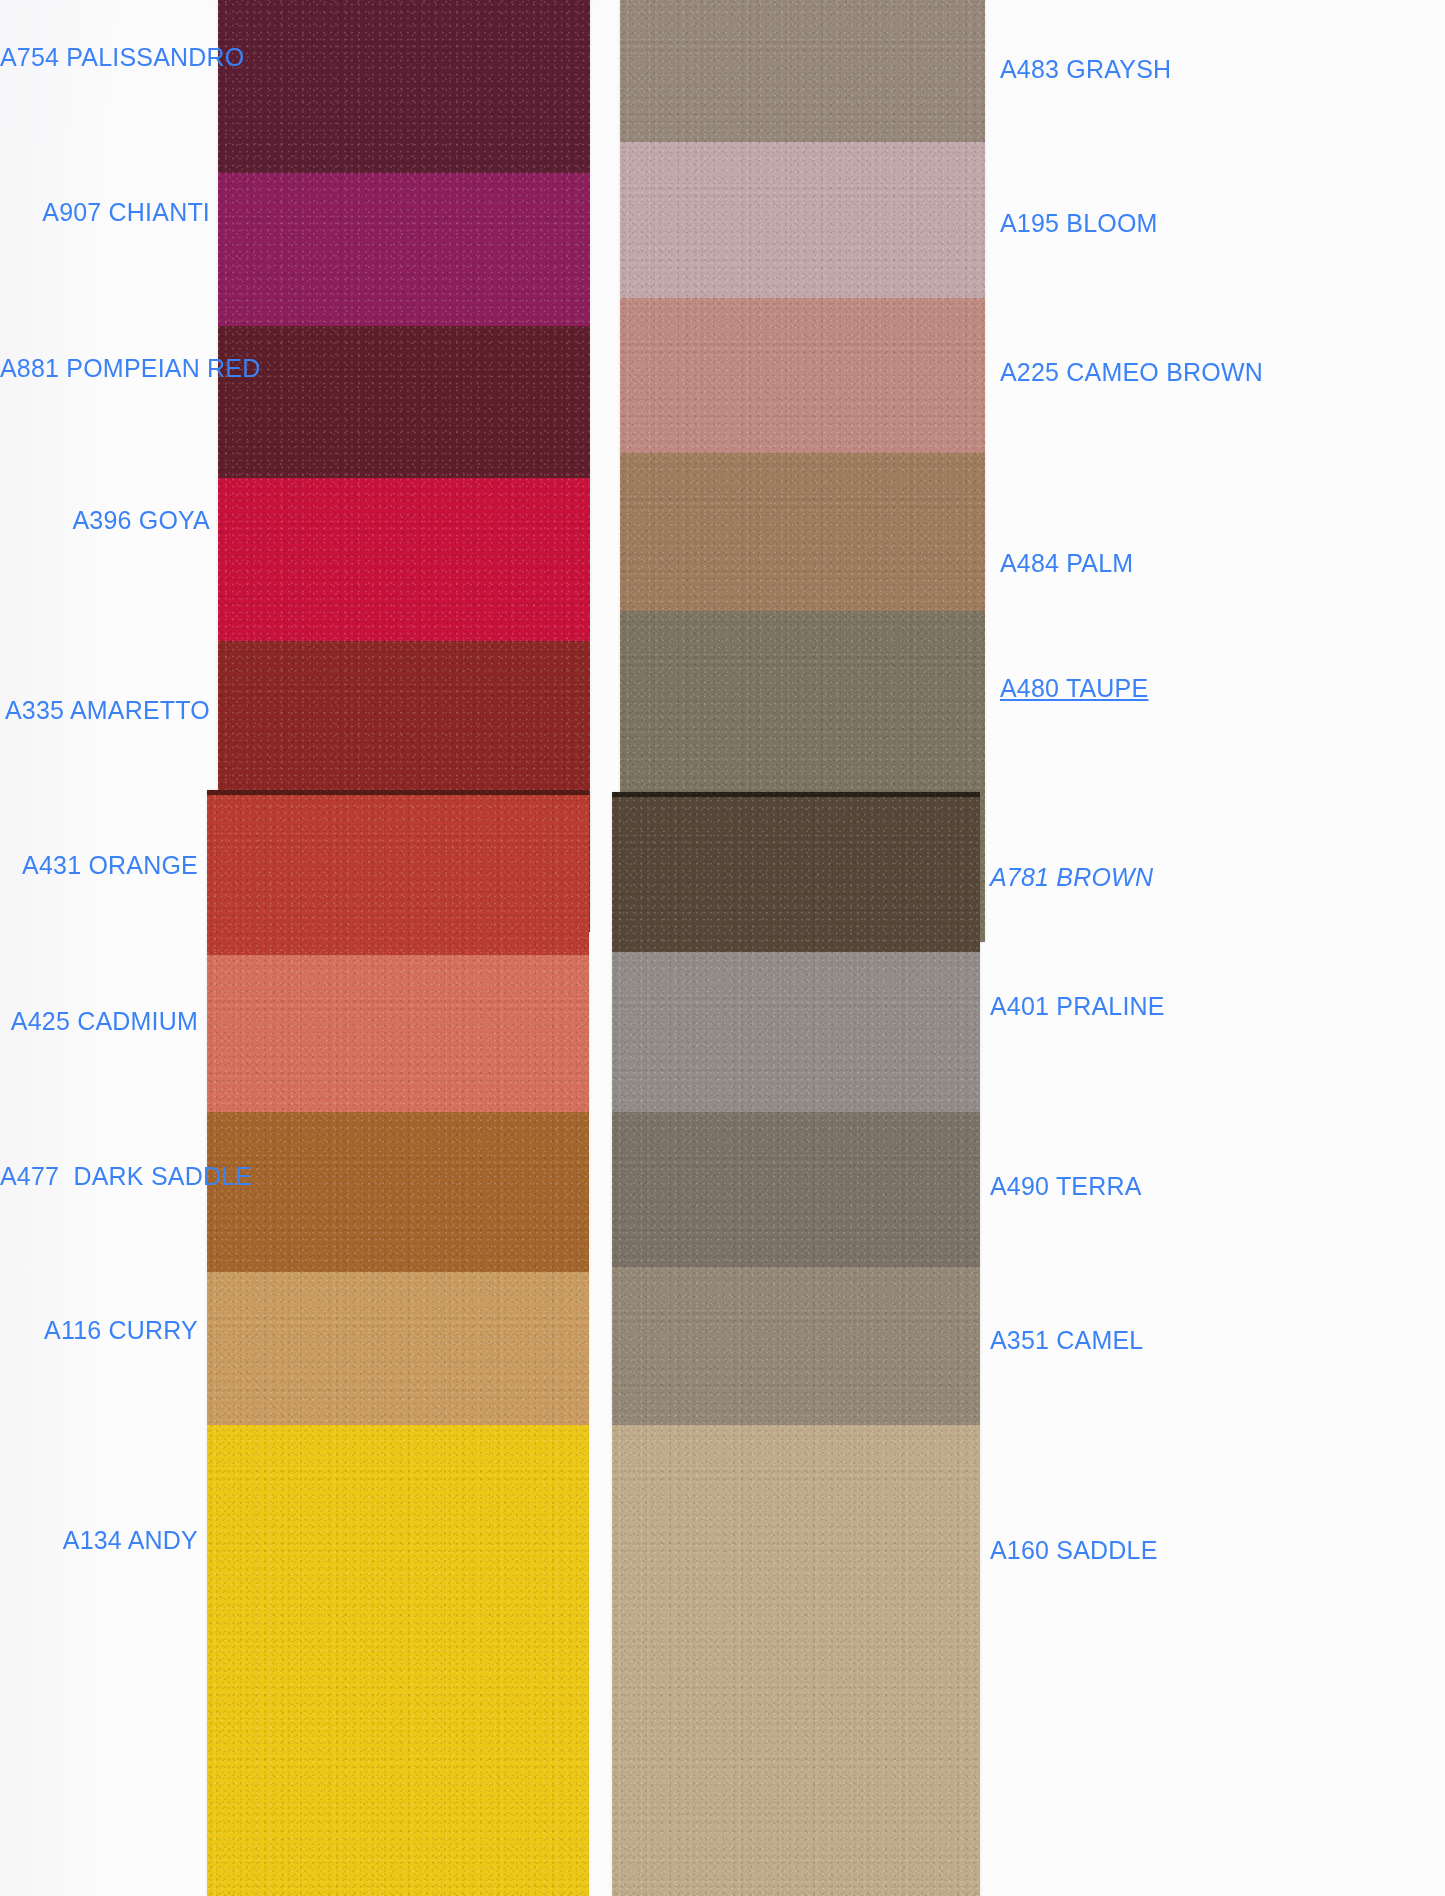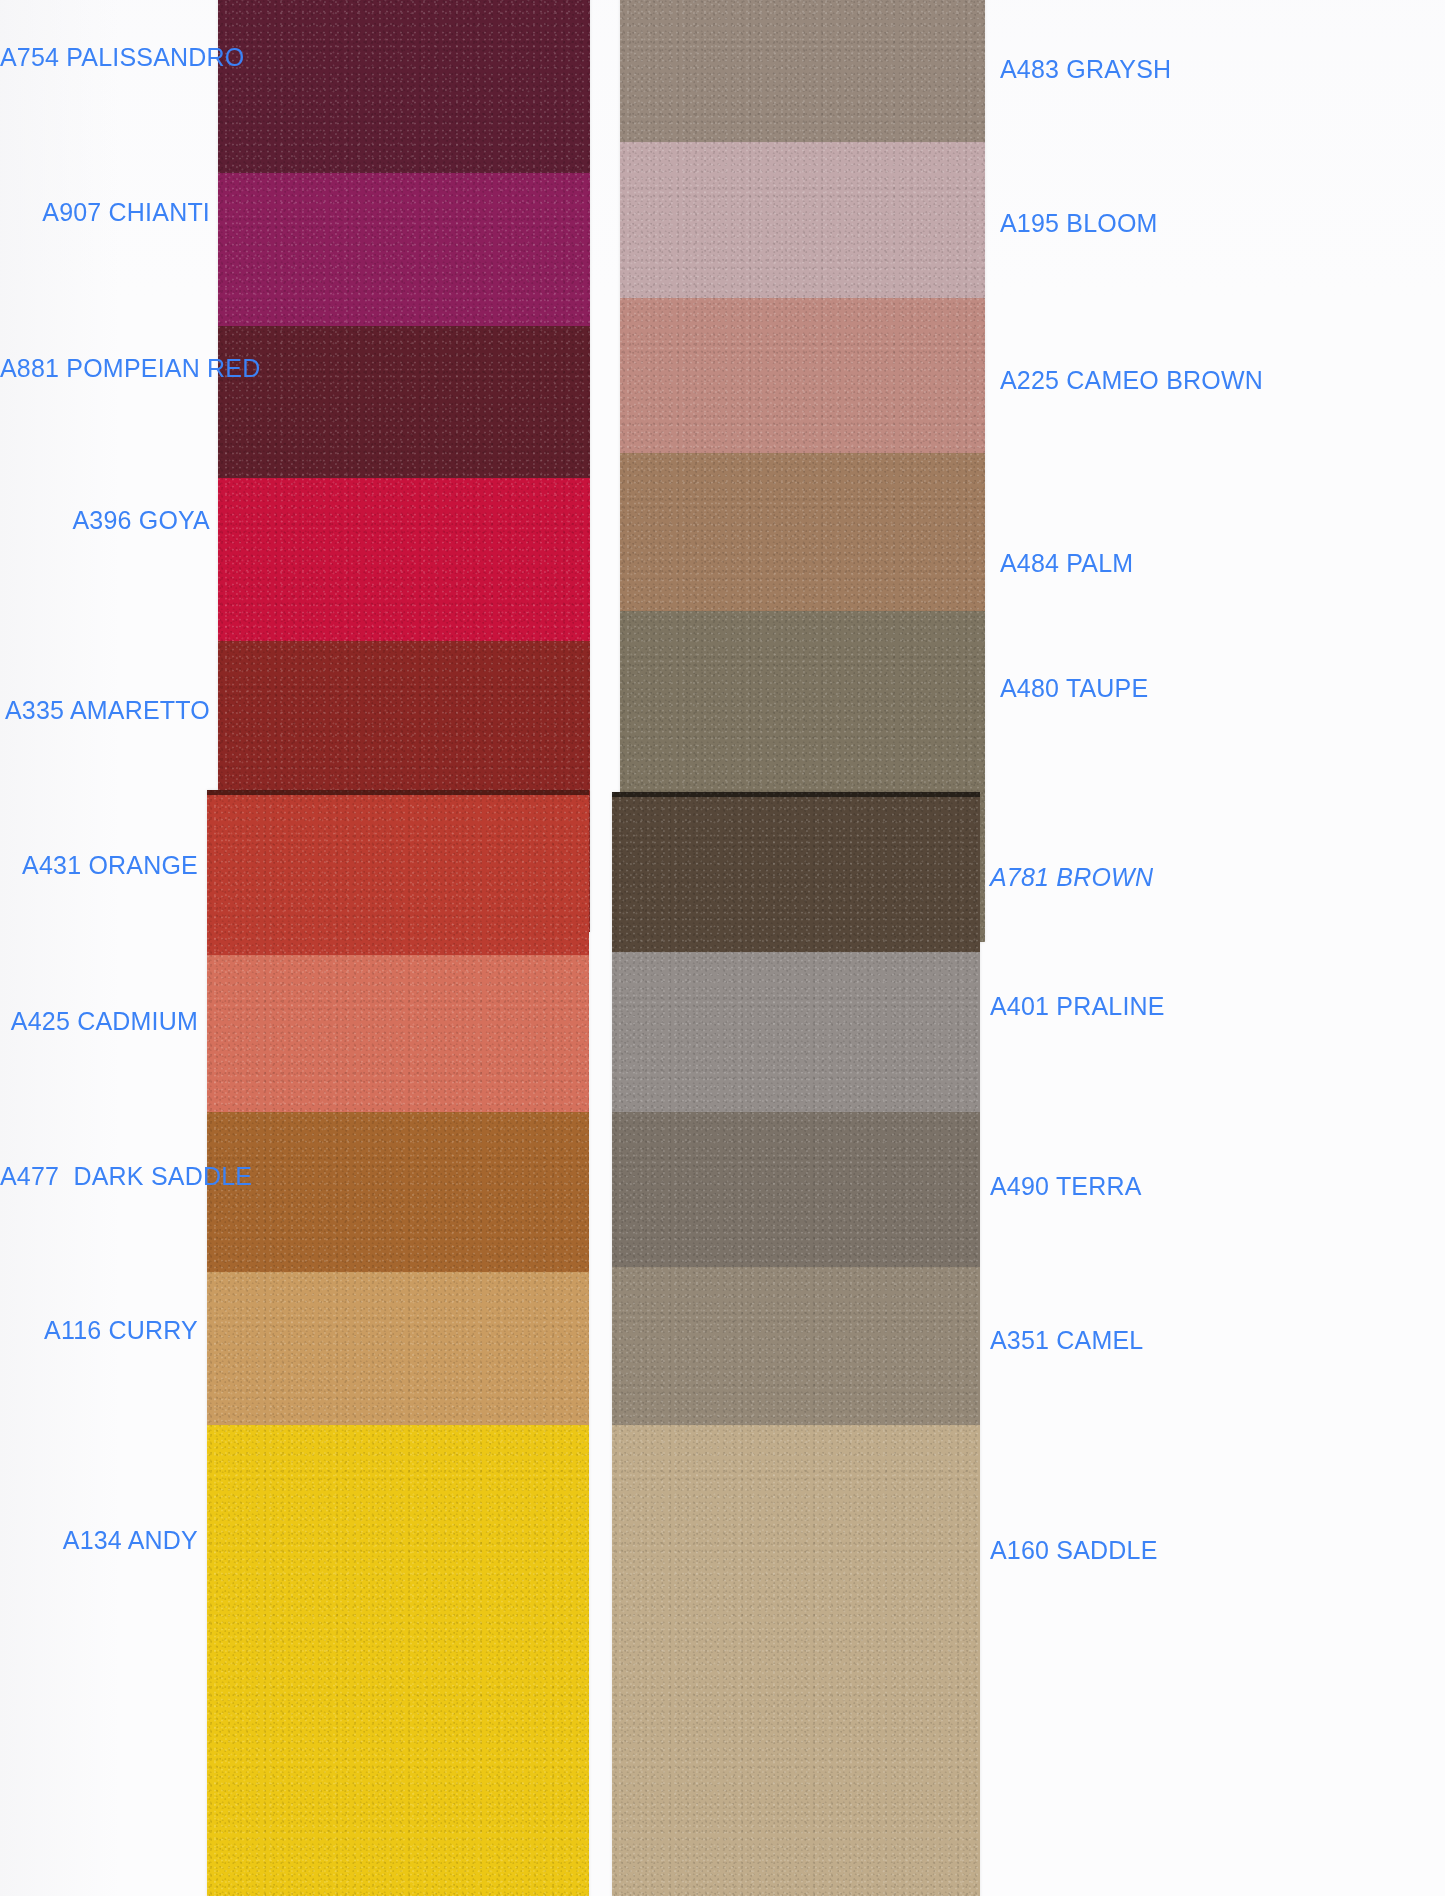--- a/index.html
+++ b/index.html
@@ -115,23 +115,23 @@
   </div>
 
   <div class="label left" style="left:0; width:210px; top:45px;">A754 PALISSANDRO</div>
   <div class="label left" style="left:0; width:210px; top:200px;">A907 CHIANTI</div>
   <div class="label left" style="left:0; width:242px; top:356px;">A881 POMPEIAN RED</div>
   <div class="label left" style="left:0; width:210px; top:508px;">A396 GOYA</div>
   <div class="label left" style="left:0; width:210px; top:698px;">A335 AMARETTO</div>
 
   <div class="label right" style="left:1000px; top:57px;">A483 GRAYSH</div>
   <div class="label right" style="left:1000px; top:211px;">A195 BLOOM</div>
-  <div class="label right" style="left:1000px; top:368px;">A225 CAMEO BROWN</div>
+  <div class="label right" style="left:1000px; top:360px;">A225 CAMEO BROWN</div>
   <div class="label right" style="left:1000px; top:551px;">A484 PALM</div>
-  <div class="label right" style="left:1000px; top:676px;">A480 TAUPE</div>
+  <div class="label right" style="left:1000px; top:676px;text-decoration:underline;">A480 TAUPE</div>
 
   <div class="label left" style="left:0; width:198px; top:853px;">A431 ORANGE</div>
   <div class="label left" style="left:0; width:198px; top:1009px;">A425 CADMIUM</div>
   <div class="label left" style="left:0; width:198px; top:1164px;">A477  DARK SADDLE</div>
   <div class="label left" style="left:0; width:198px; top:1318px;">A116 CURRY</div>
   <div class="label left" style="left:0; width:198px; top:1528px;">A134 ANDY</div>
 
   <div class="label right" style="left:990px; top:865px;font-style:italic;">A781 BROWN</div>
   <div class="label right" style="left:990px; top:994px;">A401 PRALINE</div>
   <div class="label right" style="left:990px; top:1174px;">A490 TERRA</div>

